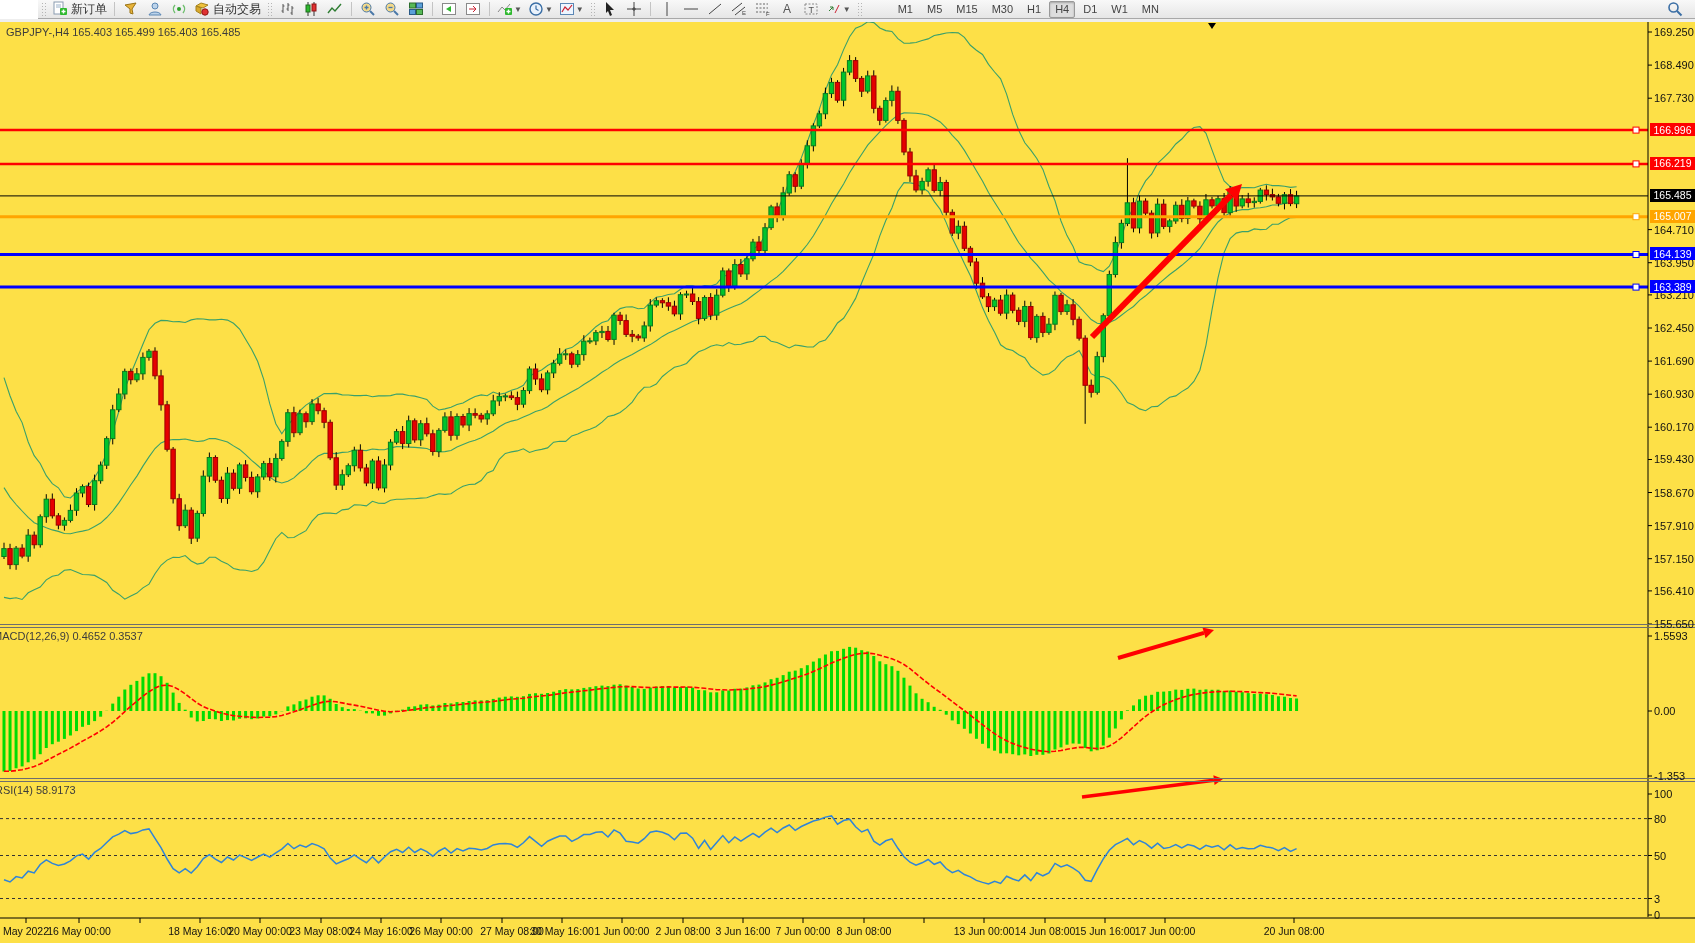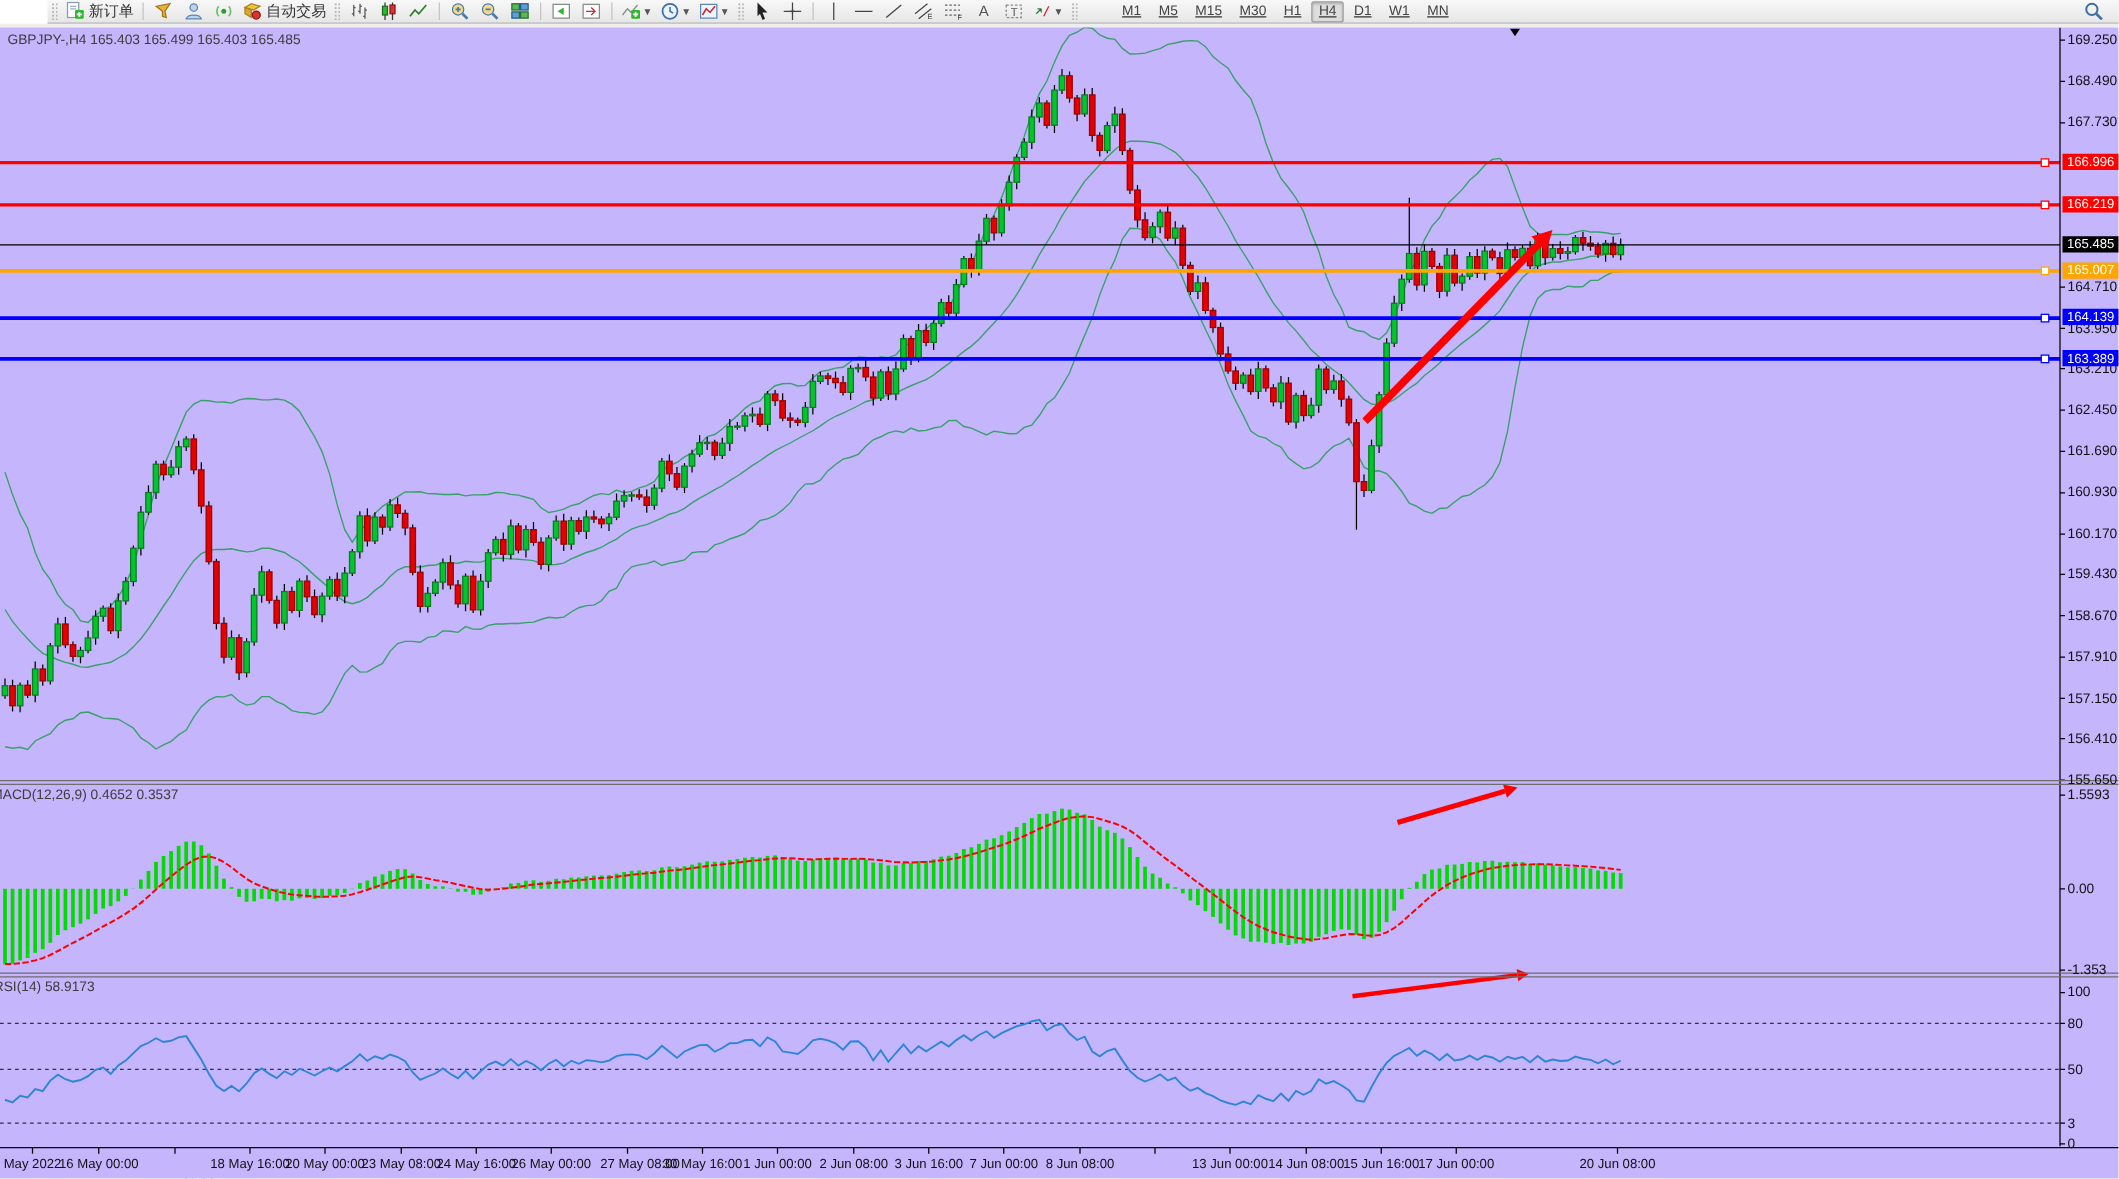--- a/index.html
+++ b/index.html
@@ -19,21 +19,21 @@
   .caret{font-size:8px;color:#555;margin-left:1px;}
   .tf{height:15px;padding:0 5px;margin:0 1px;font-size:11px;color:#444;
     display:flex;align-items:center;border:1px solid transparent;border-radius:2px;}
   .tf.active{background:#ddd;border-color:#999;box-shadow:inset 0 1px 2px rgba(0,0,0,.25);}
   #tf-spacer{width:26px;}
   #right-tools{margin-left:auto;display:flex;align-items:center;margin-right:14px;}
   .badge{position:absolute;top:-4px;right:-7px;width:11px;height:11px;border-radius:50%;
     background:#e03131;color:#fff;font-size:8px;display:flex;align-items:center;
     justify-content:center;font-weight:bold;}
   
-  #chart-area{position:absolute;left:0;top:22px;width:1695px;height:921px;background:#c4b5fd;}
+  #chart-area{position:absolute;left:0;top:22px;width:1695px;height:921px;background:#fde047;}
   #chart-svg{position:absolute;left:0;top:0;}
   .paneLabel{position:absolute;font-size:11px;color:#3c3c3c;white-space:nowrap;z-index:5;}
   #main-title{left:6px;top:4px;}
   .axlab{position:absolute;left:1654px;font-size:11px;color:#111;white-space:nowrap;
     transform:translateY(-6px);z-index:4;}
   .pricelab{position:absolute;left:1650px;width:45px;height:13px;font-size:10.5px;color:#fff;
     display:flex;align-items:center;justify-content:center;transform:translateY(-7px);z-index:6;}
   .timelab{position:absolute;top:903px;font-size:10.5px;color:#111;transform:translateX(-50%);
     white-space:nowrap;z-index:4;}
   .sepline{position:absolute;left:0;width:1695px;height:1px;background:#6e6e6e;z-index:3;}
@@ -226,21 +226,21 @@
     <div class="tbtn">
       <svg class="icon16" viewBox="0 0 16 16">
         <path d="M3 10l4-4M7 6h-3M7 6v3" stroke="#2e7d32" fill="none"></path>
         <path d="M13 4l-4 8" stroke="#c23" fill="none"></path>
       </svg>
       <span class="caret">▼</span>
     </div>
 
     <div class="grip"></div>
     <div id="tf-spacer"></div>
-    <div id="timeframes" style="display: flex; text-decoration: underline;">
+    <div id="timeframes" style="display: flex;">
         <div class="tf">M1</div>
         <div class="tf">M5</div>
         <div class="tf">M15</div>
         <div class="tf">M30</div>
         <div class="tf">H1</div>
         <div class="tf active">H4</div>
         <div class="tf">D1</div>
         <div class="tf">W1</div>
         <div class="tf">MN</div>
       </div>

